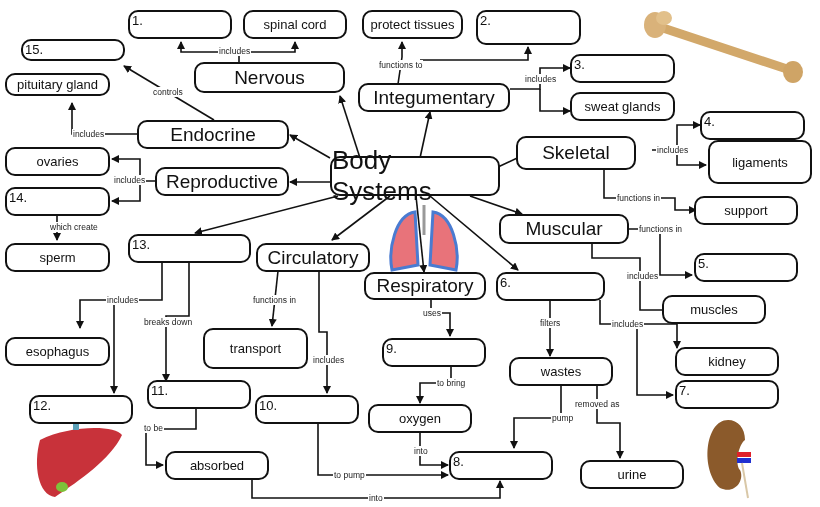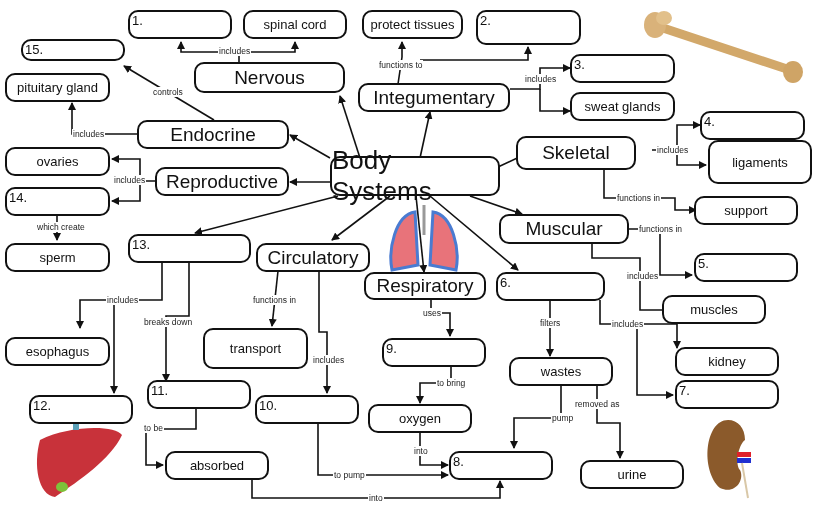--- a/index.html
+++ b/index.html
@@ -110,21 +110,21 @@
 <div class="node big" style="left:137px;top:120px;width:152px;height:29px">Endocrine</div>
 <div class="node big" style="left:155px;top:167px;width:134px;height:29px">Reproductive</div>
 <div class="node big" style="left:516px;top:136px;width:120px;height:34px">Skeletal</div>
 <div class="node big" style="left:499px;top:214px;width:130px;height:30px">Muscular</div>
 <div class="node big" style="left:256px;top:243px;width:114px;height:29px">Circulatory</div>
 <div class="node big" style="left:364px;top:272px;width:122px;height:28px">Respiratory</div>
 
 <div class="node" style="left:243px;top:10px;width:104px;height:29px">spinal cord</div>
 <div class="node" style="left:362px;top:10px;width:101px;height:29px">protect tissues</div>
 <div class="node" style="left:570px;top:92px;width:105px;height:29px">sweat glands</div>
-<div class="node" style="left:5px;top:73px;width:105px;height:29px">pituitary gland</div>
+<div class="node" style="left:5px;top:73px;width:105px;height:23px">pituitary gland</div>
 <div class="node" style="left:5px;top:147px;width:105px;height:29px">ovaries</div>
 <div class="node" style="left:5px;top:243px;width:105px;height:29px">sperm</div>
 <div class="node" style="left:708px;top:140px;width:104px;height:44px">ligaments</div>
 <div class="node" style="left:694px;top:196px;width:104px;height:29px">support</div>
 <div class="node" style="left:662px;top:295px;width:104px;height:29px">muscles</div>
 <div class="node" style="left:5px;top:337px;width:105px;height:29px">esophagus</div>
 <div class="node" style="left:203px;top:328px;width:105px;height:41px">transport</div>
 <div class="node" style="left:368px;top:404px;width:104px;height:29px">oxygen</div>
 <div class="node" style="left:509px;top:357px;width:104px;height:29px">wastes</div>
 <div class="node" style="left:675px;top:347px;width:104px;height:29px">kidney</div>
@@ -146,21 +146,21 @@
 <div class="node blank" style="left:128px;top:234px;width:123px;height:29px">13.</div>
 <div class="node blank" style="left:5px;top:187px;width:105px;height:29px">14.</div>
 <div class="node blank" style="left:21px;top:39px;width:104px;height:22px">15.</div>
 
 <span class="lbl" style="left:218px;top:46px">includes</span>
 <span class="lbl" style="left:378px;top:60px">functions to</span>
 <span class="lbl" style="left:524px;top:74px">includes</span>
 <span class="lbl" style="left:152px;top:87px">controls</span>
 <span class="lbl" style="left:72px;top:129px">includes</span>
 <span class="lbl" style="left:113px;top:175px">includes</span>
-<span class="lbl" style="left:36px;top:222px">which create</span>
+<span class="lbl" style="left:49px;top:222px">which create</span>
 <span class="lbl" style="left:656px;top:145px">includes</span>
 <span class="lbl" style="left:616px;top:193px">functions in</span>
 <span class="lbl" style="left:638px;top:224px">functions in</span>
 <span class="lbl" style="left:626px;top:271px">includes</span>
 <span class="lbl" style="left:106px;top:295px">includes</span>
 <span class="lbl" style="left:143px;top:317px">breaks down</span>
 <span class="lbl" style="left:252px;top:295px">functions in</span>
 <span class="lbl" style="left:312px;top:355px">includes</span>
 <span class="lbl" style="left:422px;top:308px">uses</span>
 <span class="lbl" style="left:436px;top:378px">to bring</span>

